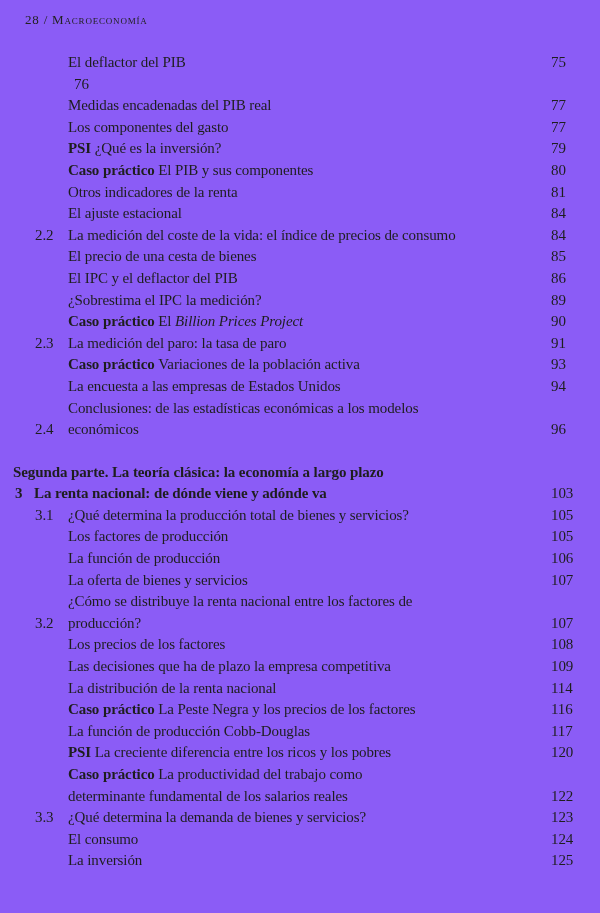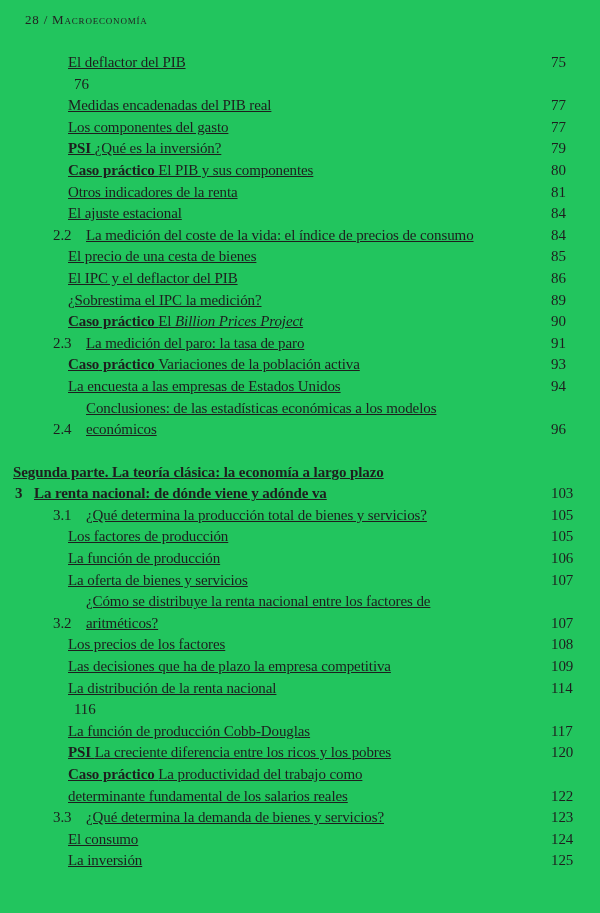--- a/index.html
+++ b/index.html
@@ -5,21 +5,21 @@
   html, body {
     margin: 0;
     padding: 0;
     background: #e8e6e2;
   }
   .page {
     position: relative;
     width: 600px;
     height: 913px;
     margin: 0 auto;
-    background: #22c55e;
+    background: #8b5cf6;
     color: #1e1e1e;
     font-family: "Liberation Serif", "DejaVu Serif", serif;
     box-sizing: border-box;
     padding: 12px 23px 0 13px;
     overflow: hidden;
   }
   .header {
     font-size: 13px;
     font-variant: small-caps;
     letter-spacing: 0.8px;
@@ -29,25 +29,25 @@
   .toc {
     margin-top: 24px;
   }
   .row {
     display: flex;
     align-items: flex-end;
     font-size: 15px;
     line-height: 21.6px;
     letter-spacing: -0.1px;
   }
-  .row .label { flex: 1 1 auto; text-decoration: underline; }
+  .row .label { flex: 1 1 auto; }
   .row .num { flex: 0 0 auto; }
   .row.sub { padding-left: 55px; }
   .row.section { padding-left: 22px; }
-  .row.section .num { flex: 0 0 33px; margin-left: 18px; }
+  .row.section .num { flex: 0 0 33px; }
   .row.chapter { font-weight: bold; padding-left: 2px; }
   .row.chapter .num { flex: 0 0 19px; }
   .row.chapter .page-num { font-weight: normal; }
   .row.part {
     font-weight: bold;
     margin-top: 21px;
   }
   .page-num {
     flex: 0 0 auto;
     margin-left: 6px;
@@ -154,36 +154,37 @@
       <div class="row sub">
         <span class="label"><span>La función de producción</span></span>
         <span class="page-num">106</span>
       </div>
       <div class="row sub">
         <span class="label"><span>La oferta de bienes y servicios</span></span>
         <span class="page-num">107</span>
       </div>
       <div class="row section">
         <span class="num">3.2</span>
-        <span class="label"><span>¿Cómo se distribuye la renta nacional entre los factores de</span><br><span>aritméticos?</span></span>
+        <span class="label"><span>¿Cómo se distribuye la renta nacional entre los factores de</span><br><span>producción?</span></span>
         <span class="page-num">107</span>
       </div>
       <div class="row sub">
         <span class="label"><span>Los precios de los factores</span></span>
         <span class="page-num">108</span>
       </div>
       <div class="row sub">
         <span class="label"><span>Las decisiones que ha de plazo la empresa competitiva</span></span>
         <span class="page-num">109</span>
       </div>
       <div class="row sub">
         <span class="label"><span>La distribución de la renta nacional</span></span>
         <span class="page-num">114</span>
       </div>
       <div class="row sub">
+        <span class="label"><span class="b">Caso práctico </span><span>La Peste Negra y los precios de los factores</span></span>
         <span class="page-num">116</span>
       </div>
       <div class="row sub">
         <span class="label"><span>La función de producción Cobb-Douglas</span></span>
         <span class="page-num">117</span>
       </div>
       <div class="row sub">
         <span class="label"><span class="b">PSI </span><span>La creciente diferencia entre los ricos y los pobres</span></span>
         <span class="page-num">120</span>
       </div>

